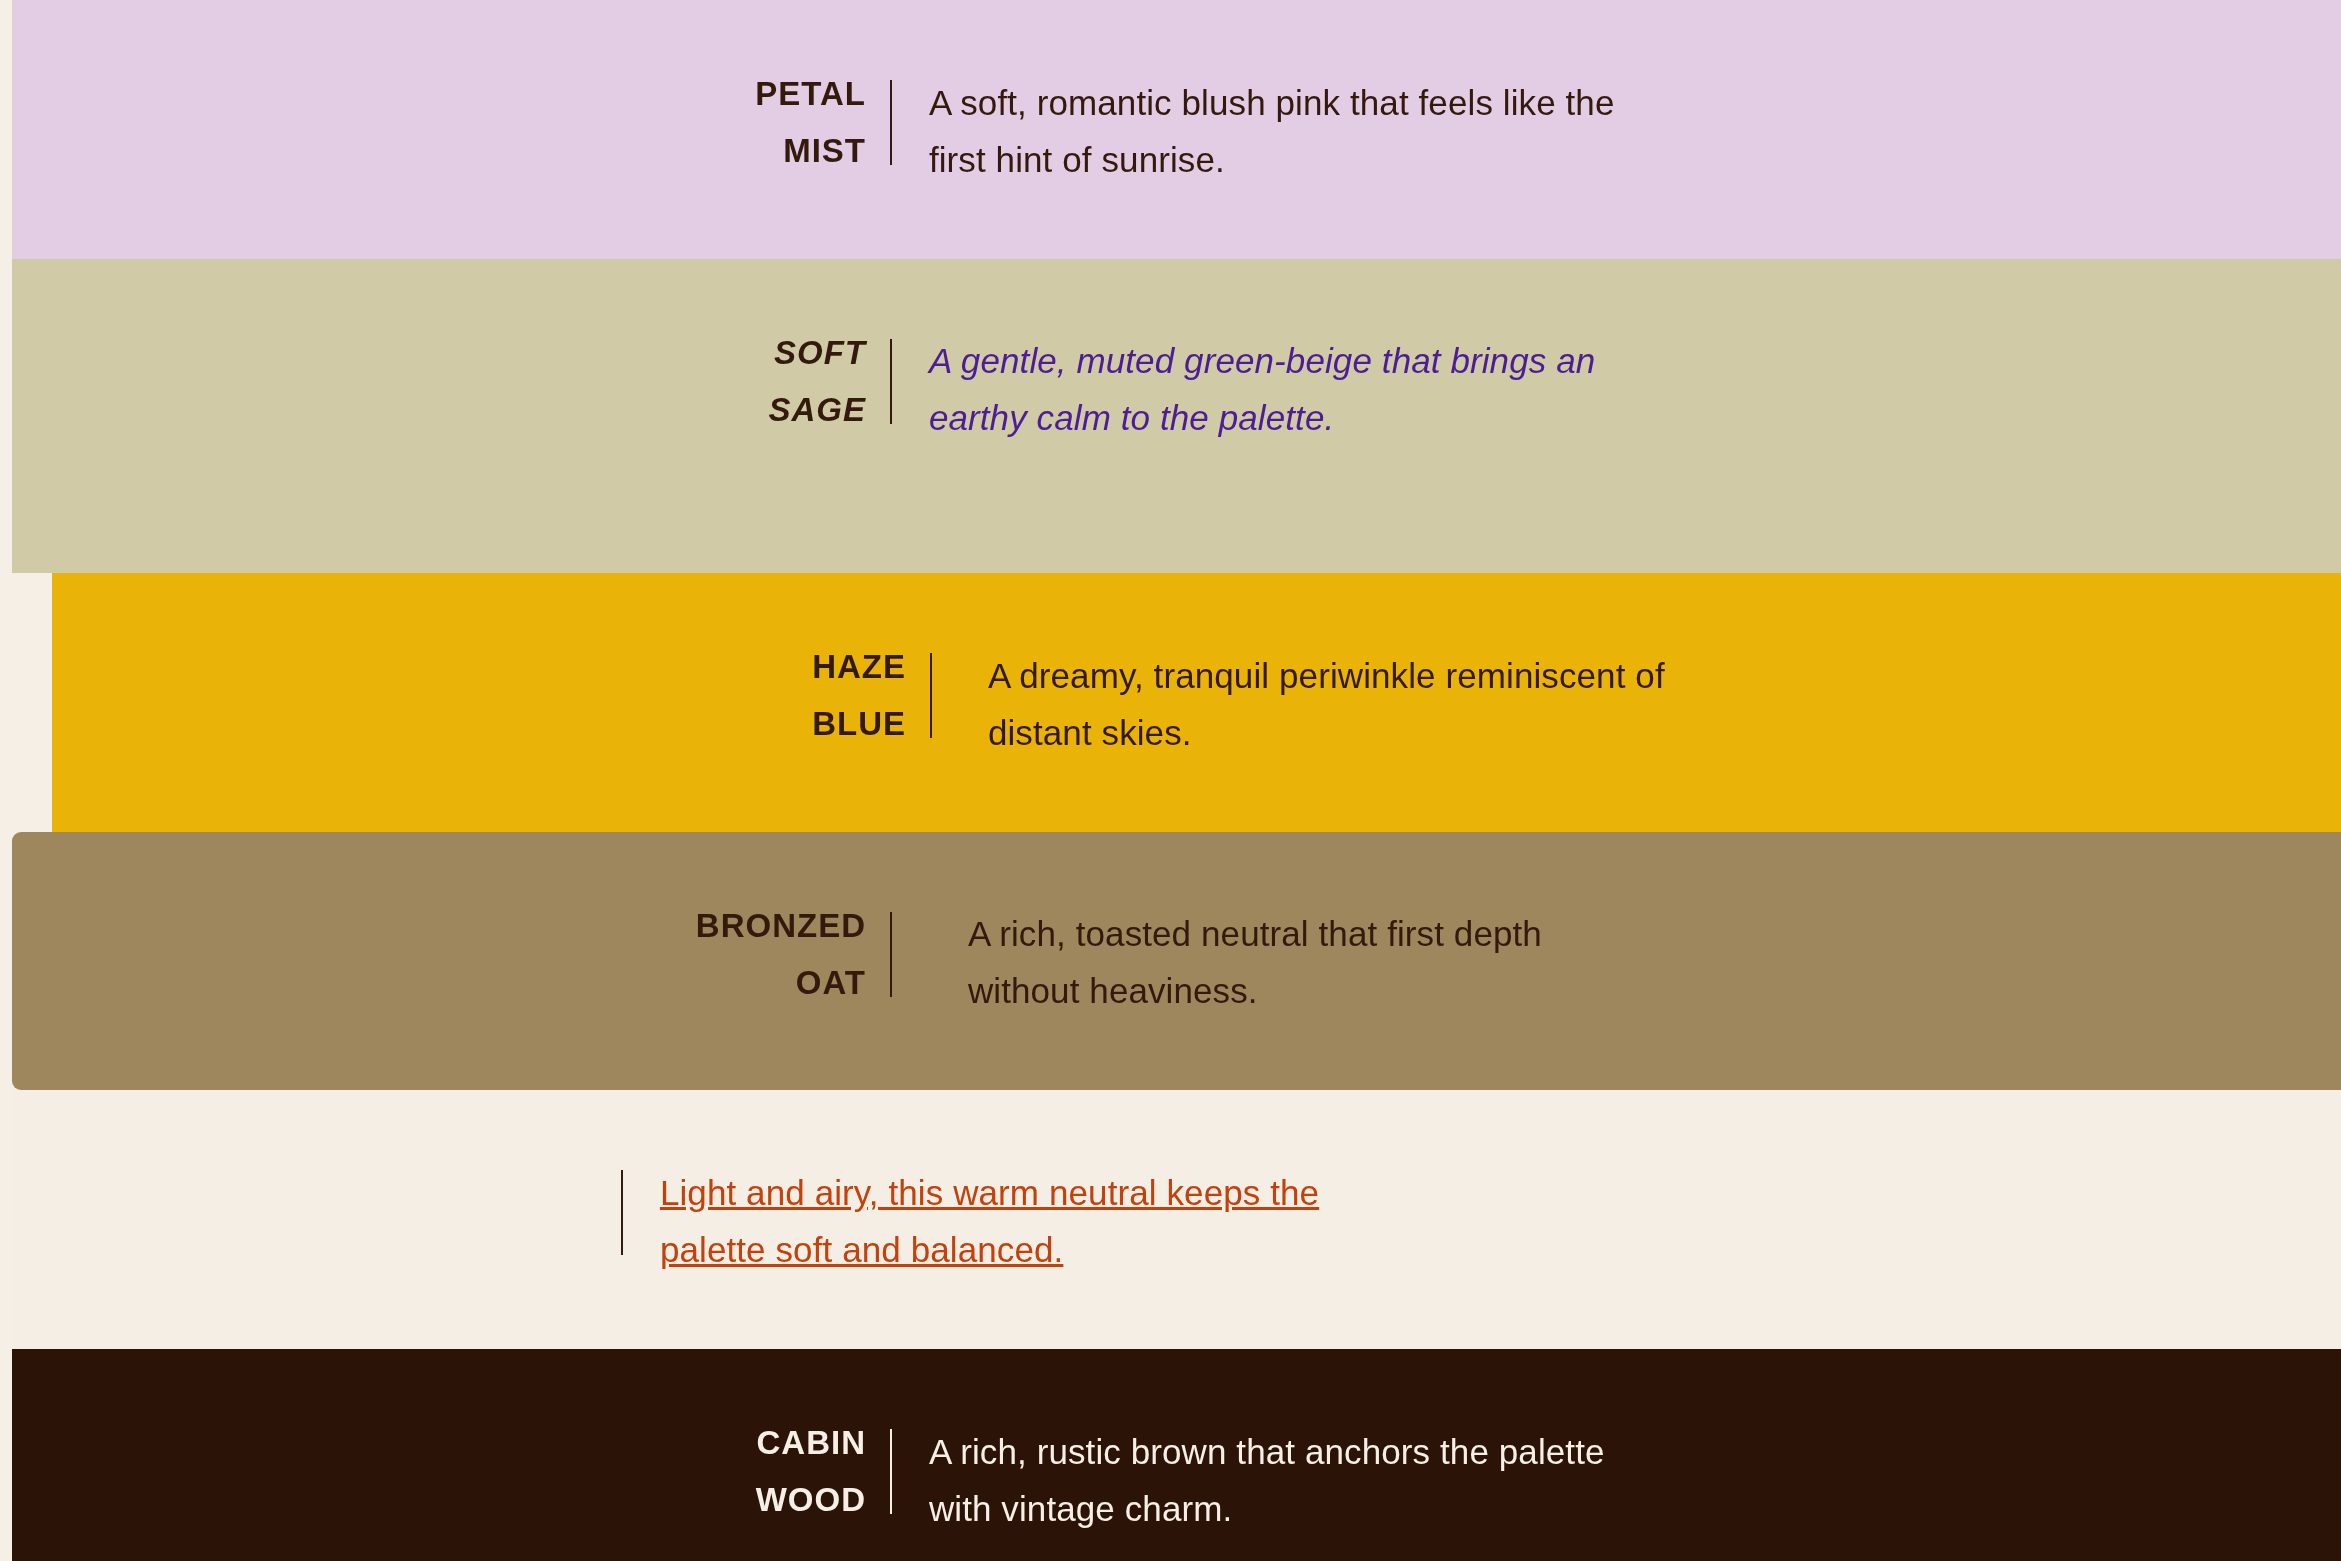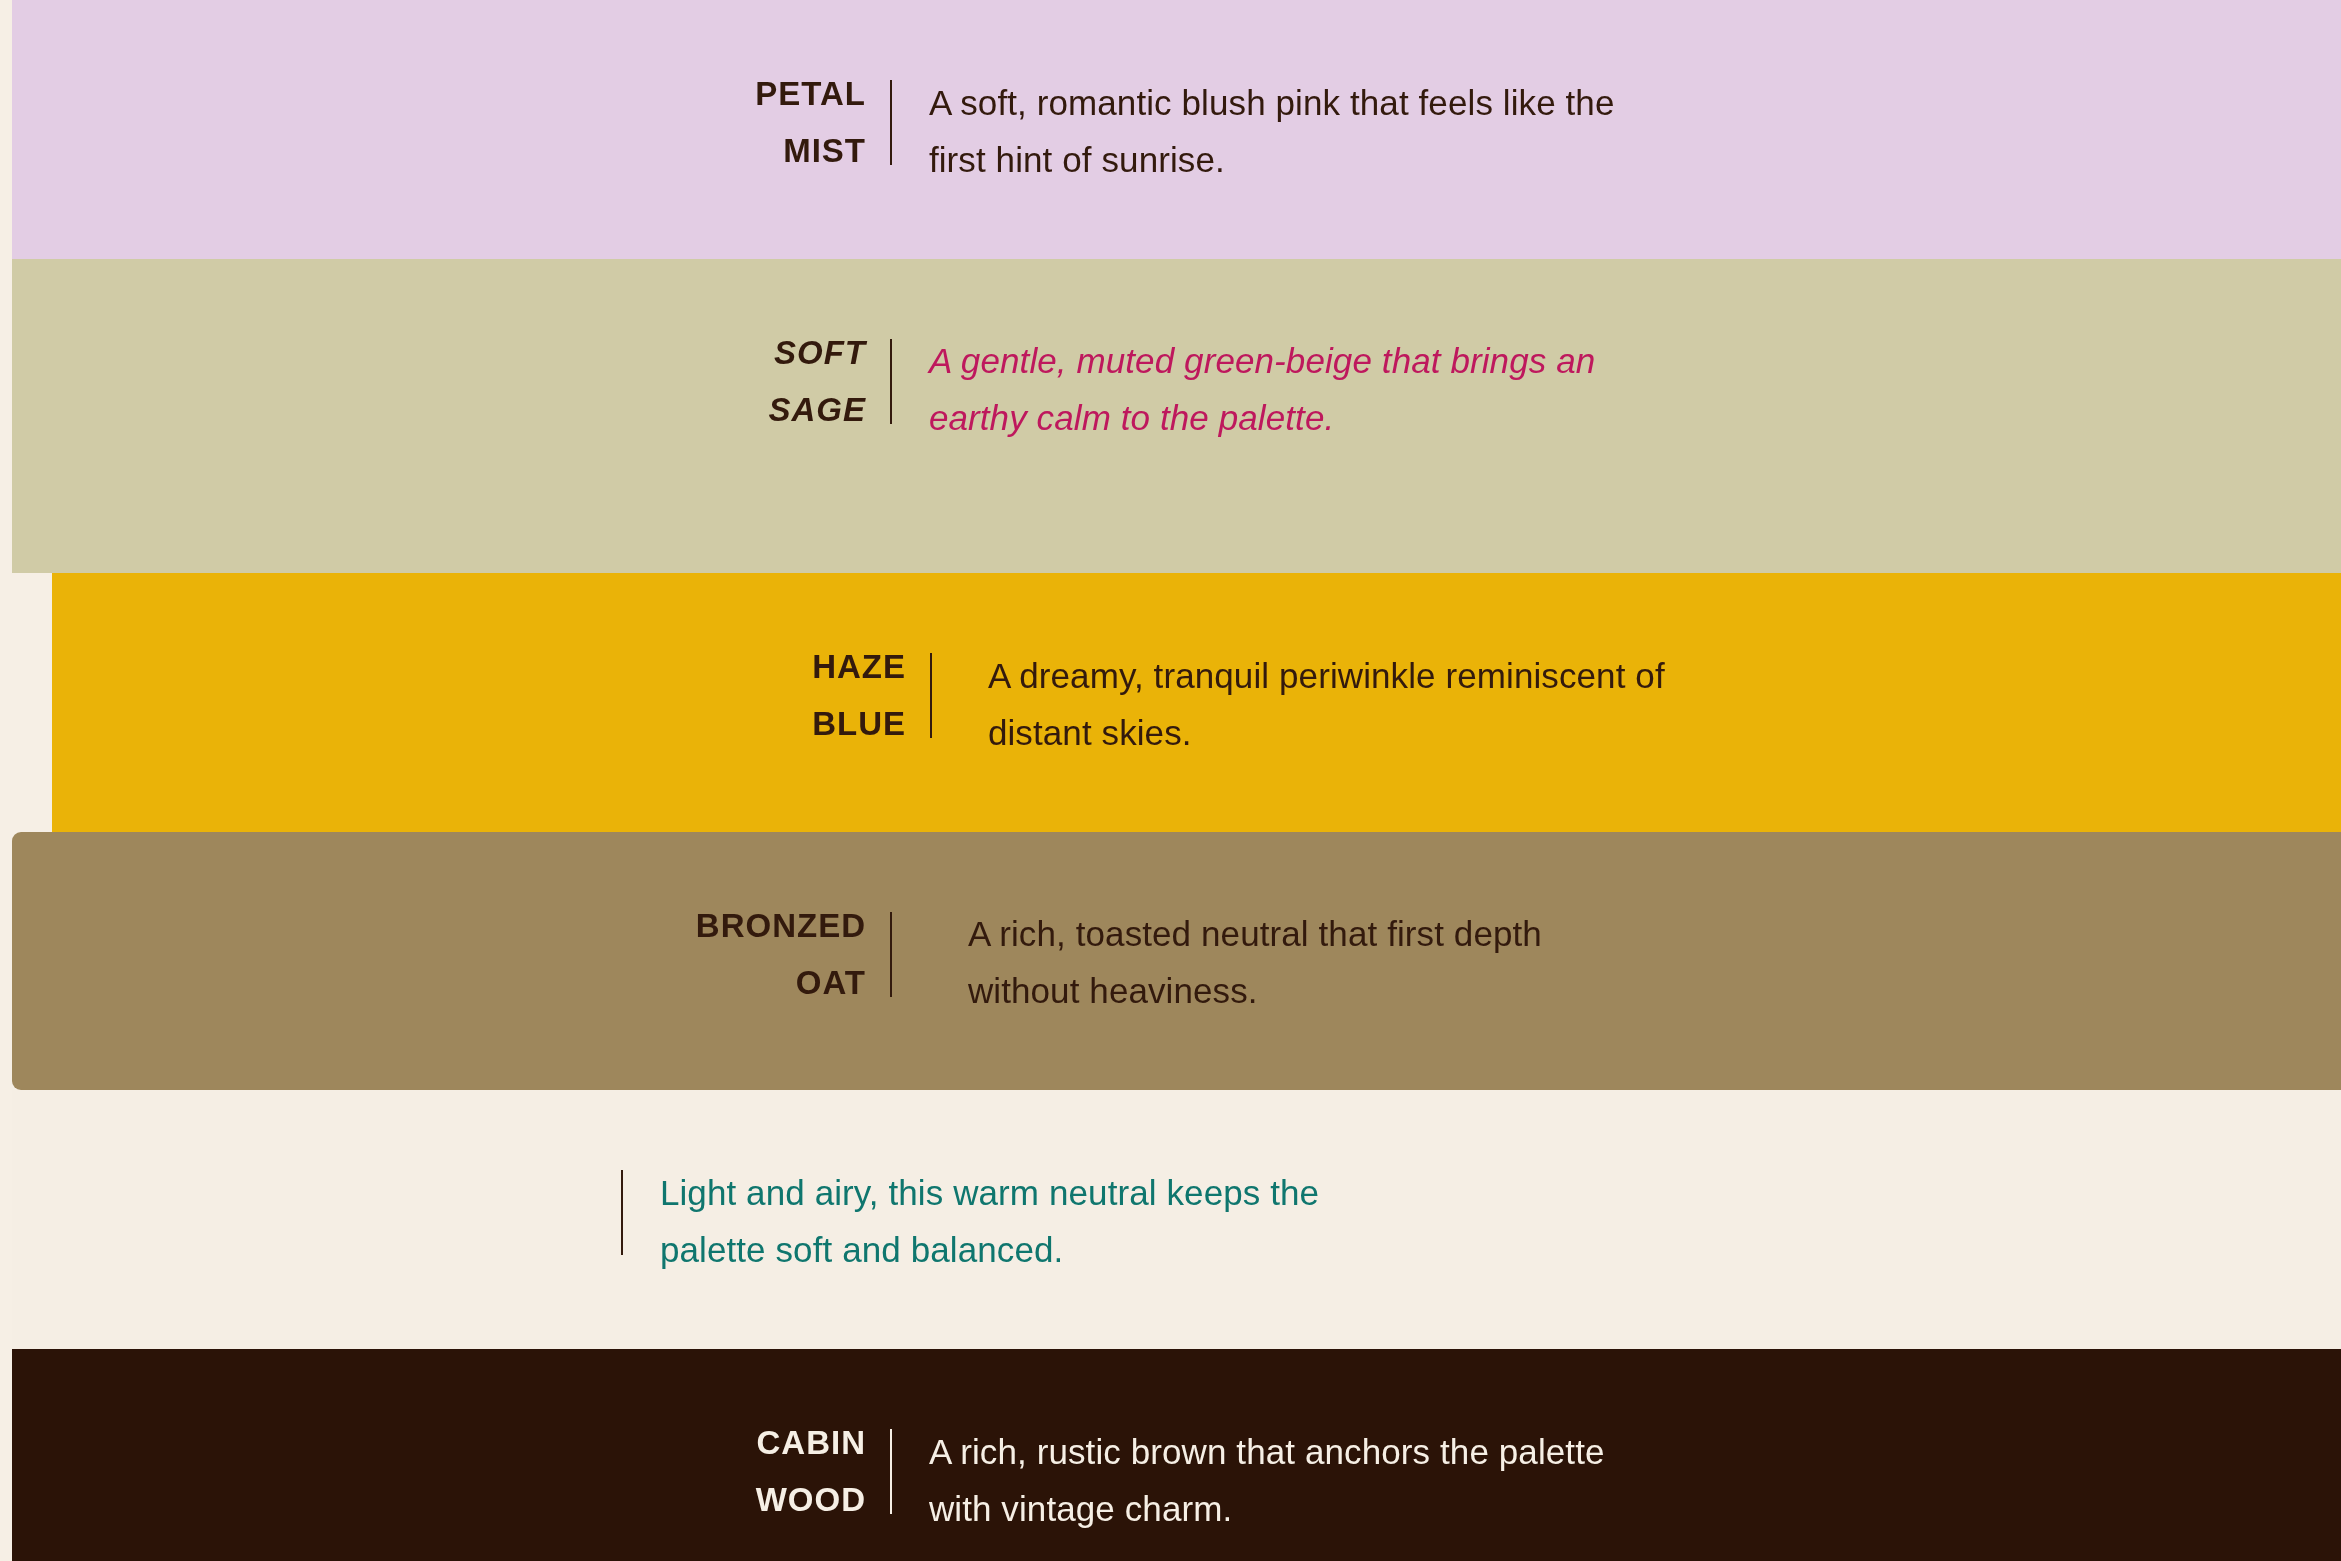--- a/index.html
+++ b/index.html
@@ -88,21 +88,21 @@
         <div class="divider" style="background: rgb(51, 26, 13);"></div>
         <div class="swatch-desc" style="color: rgb(51, 26, 13); margin-left: 37px;">A soft, romantic blush pink that feels like the
 first hint of sunrise.</div>
       </div>
     </div>
     <div class="band b1" style="background: rgb(208, 203, 166);">
       <div class="band-inner" style="margin-left: 585px;">
         <div class="swatch-name" style="color: rgb(51, 26, 13);">SOFT
 SAGE</div>
         <div class="divider" style="background: rgb(51, 26, 13);"></div>
-        <div class="swatch-desc" style="color: #be185d; margin-left: 37px;">A gentle, muted green-beige that brings an
+        <div class="swatch-desc" style="color: #4c1d95; margin-left: 37px;">A gentle, muted green-beige that brings an
 earthy calm to the palette.</div>
       </div>
     </div>
     <div class="band b2" style="background: #eab308; margin-left: 40px;">
       <div class="band-inner" style="margin-left: 585px;">
         <div class="swatch-name" style="color: rgb(51, 26, 13);">HAZE
 BLUE</div>
         <div class="divider" style="background: rgb(51, 26, 13);"></div>
         <div class="swatch-desc" style="color: rgb(51, 26, 13); margin-left: 56px;">A dreamy, tranquil periwinkle reminiscent of
 distant skies.</div>
@@ -113,21 +113,21 @@
         <div class="swatch-name" style="color: rgb(51, 26, 13);">BRONZED
 OAT</div>
         <div class="divider" style="background: rgb(51, 26, 13);"></div>
         <div class="swatch-desc" style="color: rgb(51, 26, 13); margin-left: 76px;">A rich, toasted neutral that first depth
 without heaviness.</div>
       </div>
     </div>
     <div class="band b4" style="background: rgb(245, 238, 228);">
       <div class="band-inner" style="margin-left: 585px;">
         <div class="divider" style="background: rgb(51, 26, 13);"></div>
-        <div class="swatch-desc" style="color: #0f766e; margin-left: 37px;">Light and airy, this warm neutral keeps the
+        <div class="swatch-desc" style="color: #c2410c; margin-left: 37px; text-decoration: underline;">Light and airy, this warm neutral keeps the
 palette soft and balanced.</div>
       </div>
     </div>
     <div class="band b5" style="background: rgb(43, 19, 7);">
       <div class="band-inner" style="margin-left: 585px;">
         <div class="swatch-name" style="color: rgb(246, 239, 229);">CABIN
 WOOD</div>
         <div class="divider" style="background: rgb(246, 239, 229);"></div>
         <div class="swatch-desc" style="color: rgb(246, 239, 229); margin-left: 37px;">A rich, rustic brown that anchors the palette
 with vintage charm.</div>

